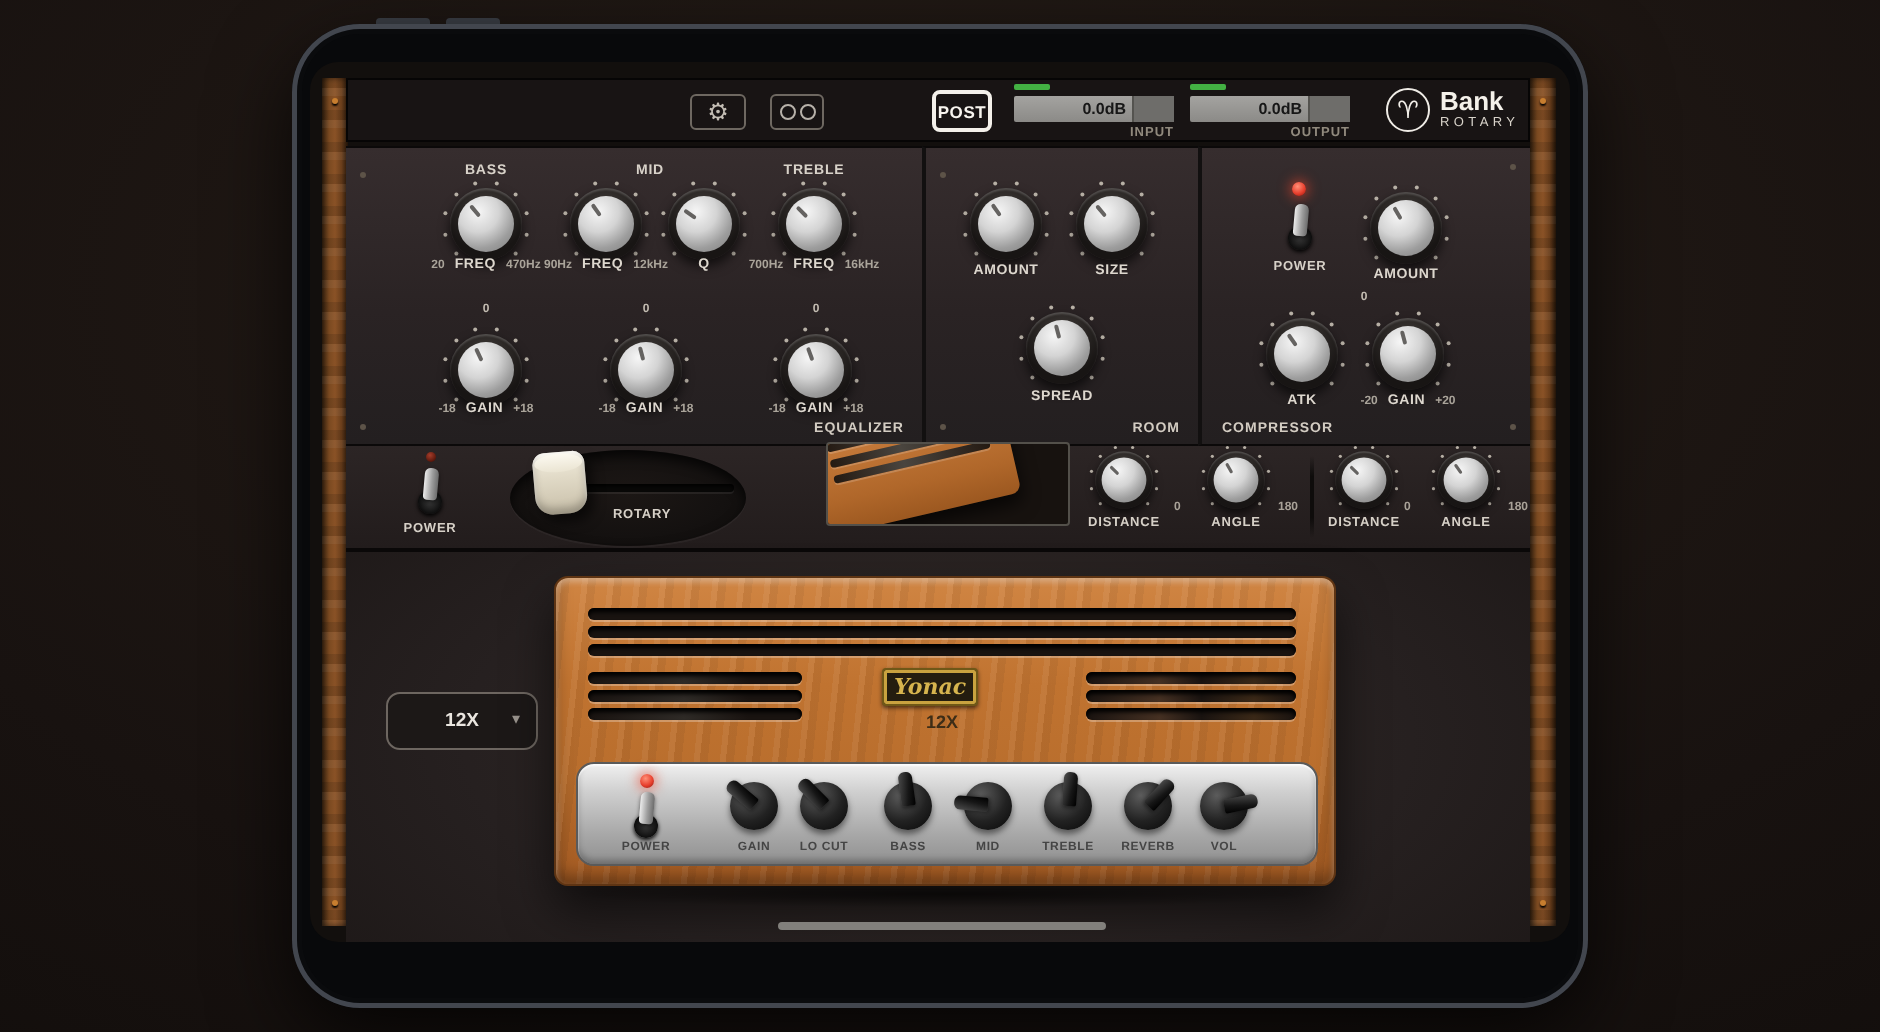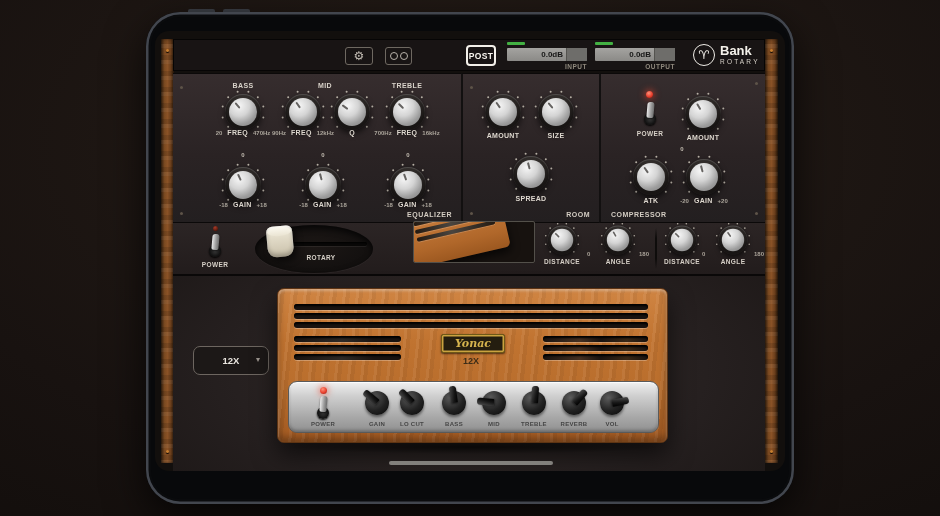--- a/index.html
+++ b/index.html
@@ -118,21 +118,21 @@
   .dd-caret{position:absolute;right:8px;top:8px;font-size:8px;color:#9a948d;font-family:"DejaVu Sans",sans-serif}
   .amp{position:absolute;left:104px;top:12px;width:391px;height:155px;border-radius:7px;
     background:
       repeating-linear-gradient(96deg, rgba(255,255,255,.06) 0 3px, rgba(0,0,0,.05) 3px 7px, transparent 7px 13px),
       linear-gradient(180deg,#d08543 0%,#c07330 35%,var(--amp_wood,#b96e2d) 65%,#a35a22 100%);
     box-shadow:inset 0 2px 3px rgba(255,255,255,.35), inset 0 -4px 8px rgba(0,0,0,.35), 0 12px 24px rgba(0,0,0,.6);
     border:1px solid #5e3413;box-sizing:border-box}
   .vent{position:absolute;height:5.5px;border-radius:3px;background:#191310;box-shadow:inset 0 2px 2px #000, 0 1px 0 rgba(255,255,255,.28)}
   .vent.vr{background:linear-gradient(90deg,#191310 0%,#453022 35%,#191310 55%,#3a2817 80%,#191310 100%)}
   .vent.vl{background:linear-gradient(90deg,#191310 0%,#2e2a26 45%,#191310 75%)}
-  .badge{position:absolute;left:163px;top:45px;width:64px;height:19px;border-radius:2px;background:#241d0f;
+  .badge{position:absolute;left:163px;top:45px;width:48px;height:19px;border-radius:2px;background:#241d0f;
     box-shadow:inset 0 0 0 1.5px #c9a23f, 0 1px 2px rgba(0,0,0,.6);border:1px solid #6f5717;box-sizing:border-box;
     display:flex;align-items:center;justify-content:center;
     font-family:"DejaVu Serif",serif;font-style:italic;font-weight:bold;font-size:11px;color:var(--badge_gold,#d6b44e)}
   .modeltxt{position:absolute;left:173px;top:67px;width:40px;text-align:center;font-size:9px;font-weight:bold;color:#3d2d17}
   .ctrlpanel{position:absolute;left:10px;top:92px;width:371px;height:52px;border-radius:9px;border:1px solid #5a5a5a;box-sizing:border-box;
     background:linear-gradient(180deg,#f0f0f0 0%,#cfcfcf 28%,#a8a8a8 70%,#909090 100%);
     box-shadow:inset 0 1px 1px rgba(255,255,255,.9), inset 0 -2px 3px rgba(0,0,0,.25)}
   .alabel{position:absolute;width:44px;text-align:center;font-size:6px;font-weight:bold;color:#454545;letter-spacing:.3px}
   .aknob{position:absolute;width:24px;height:24px}
   .aknob .ak-face{position:absolute;left:0;top:0;width:24px;height:24px;border-radius:50%;

